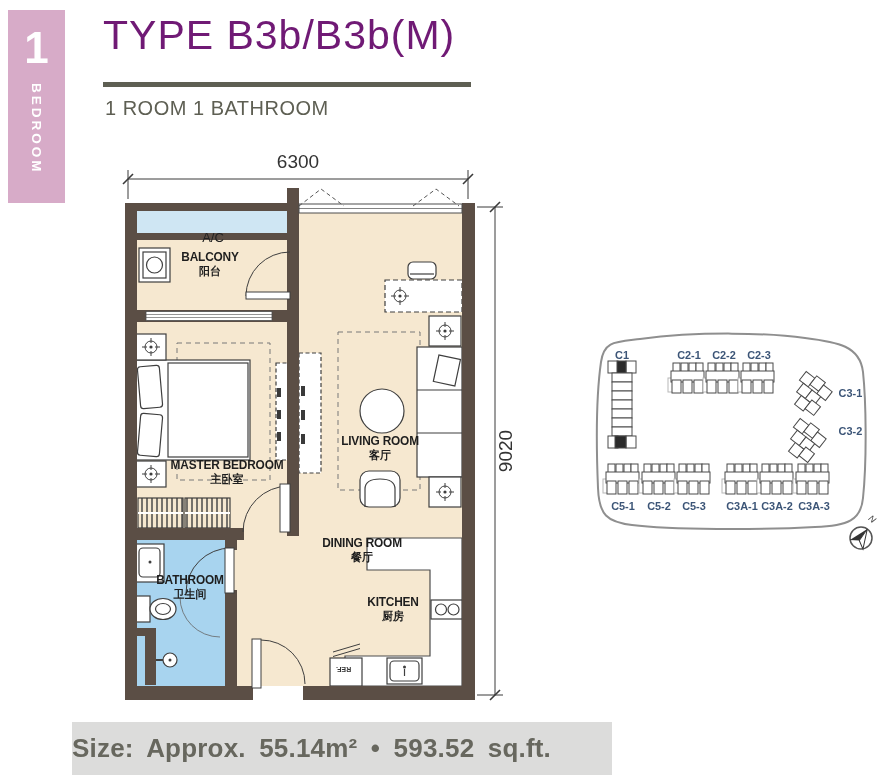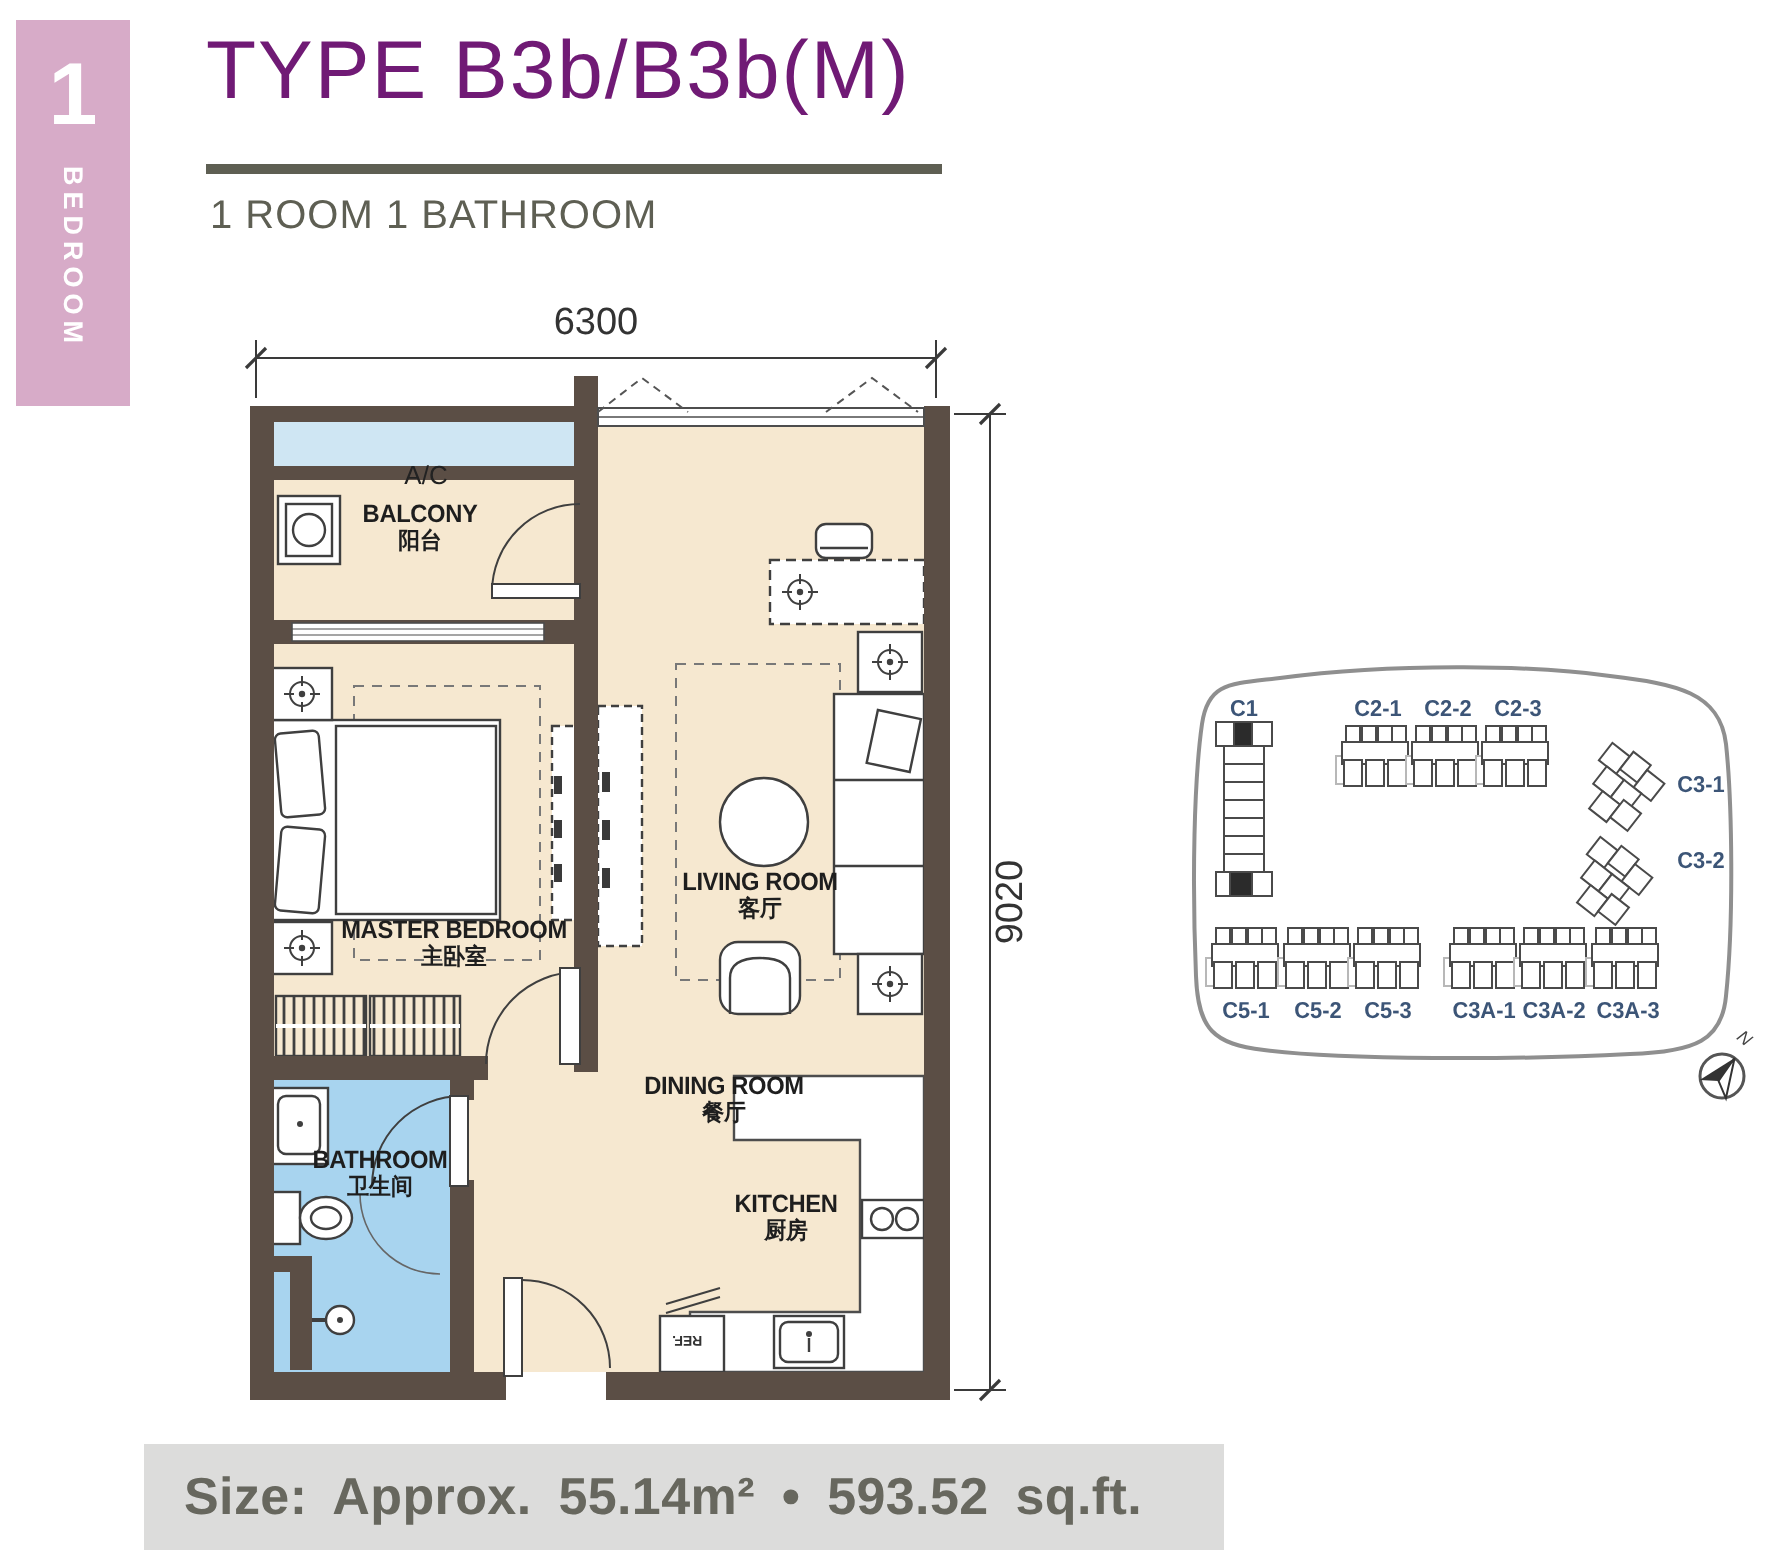--- a/index.html
+++ b/index.html
@@ -40,21 +40,21 @@
   .kplabel{position:absolute;transform:translateX(-50%) scaleX(.95);font-size:11.5px;
            font-weight:bold;color:#3c5577;white-space:nowrap;}
   .kplabel-left{position:absolute;transform:scaleX(.95);font-size:11.5px;
            font-weight:bold;color:#3c5577;white-space:nowrap;}
   .north-label{position:absolute;left:869px;top:514px;font-size:9px;font-style:italic;
            color:#444;transform:rotate(40deg);}
 
   
   .footer{position:absolute;left:72px;top:722px;width:540px;height:53px;background:#dcdcdb;
           display:flex;align-items:center;}
-  .footer span{margin-left:20px;font-size:26px;font-weight:bold;color:#67675e;
+  .footer span{font-size:26px;font-weight:bold;color:#67675e;
           word-spacing:6px;letter-spacing:.2px;}
 </style>
 </head>
 <body>
 
 <div class="stage">
 
   <svg width="887" height="783" viewBox="0 0 887 783">
 
     <defs>

